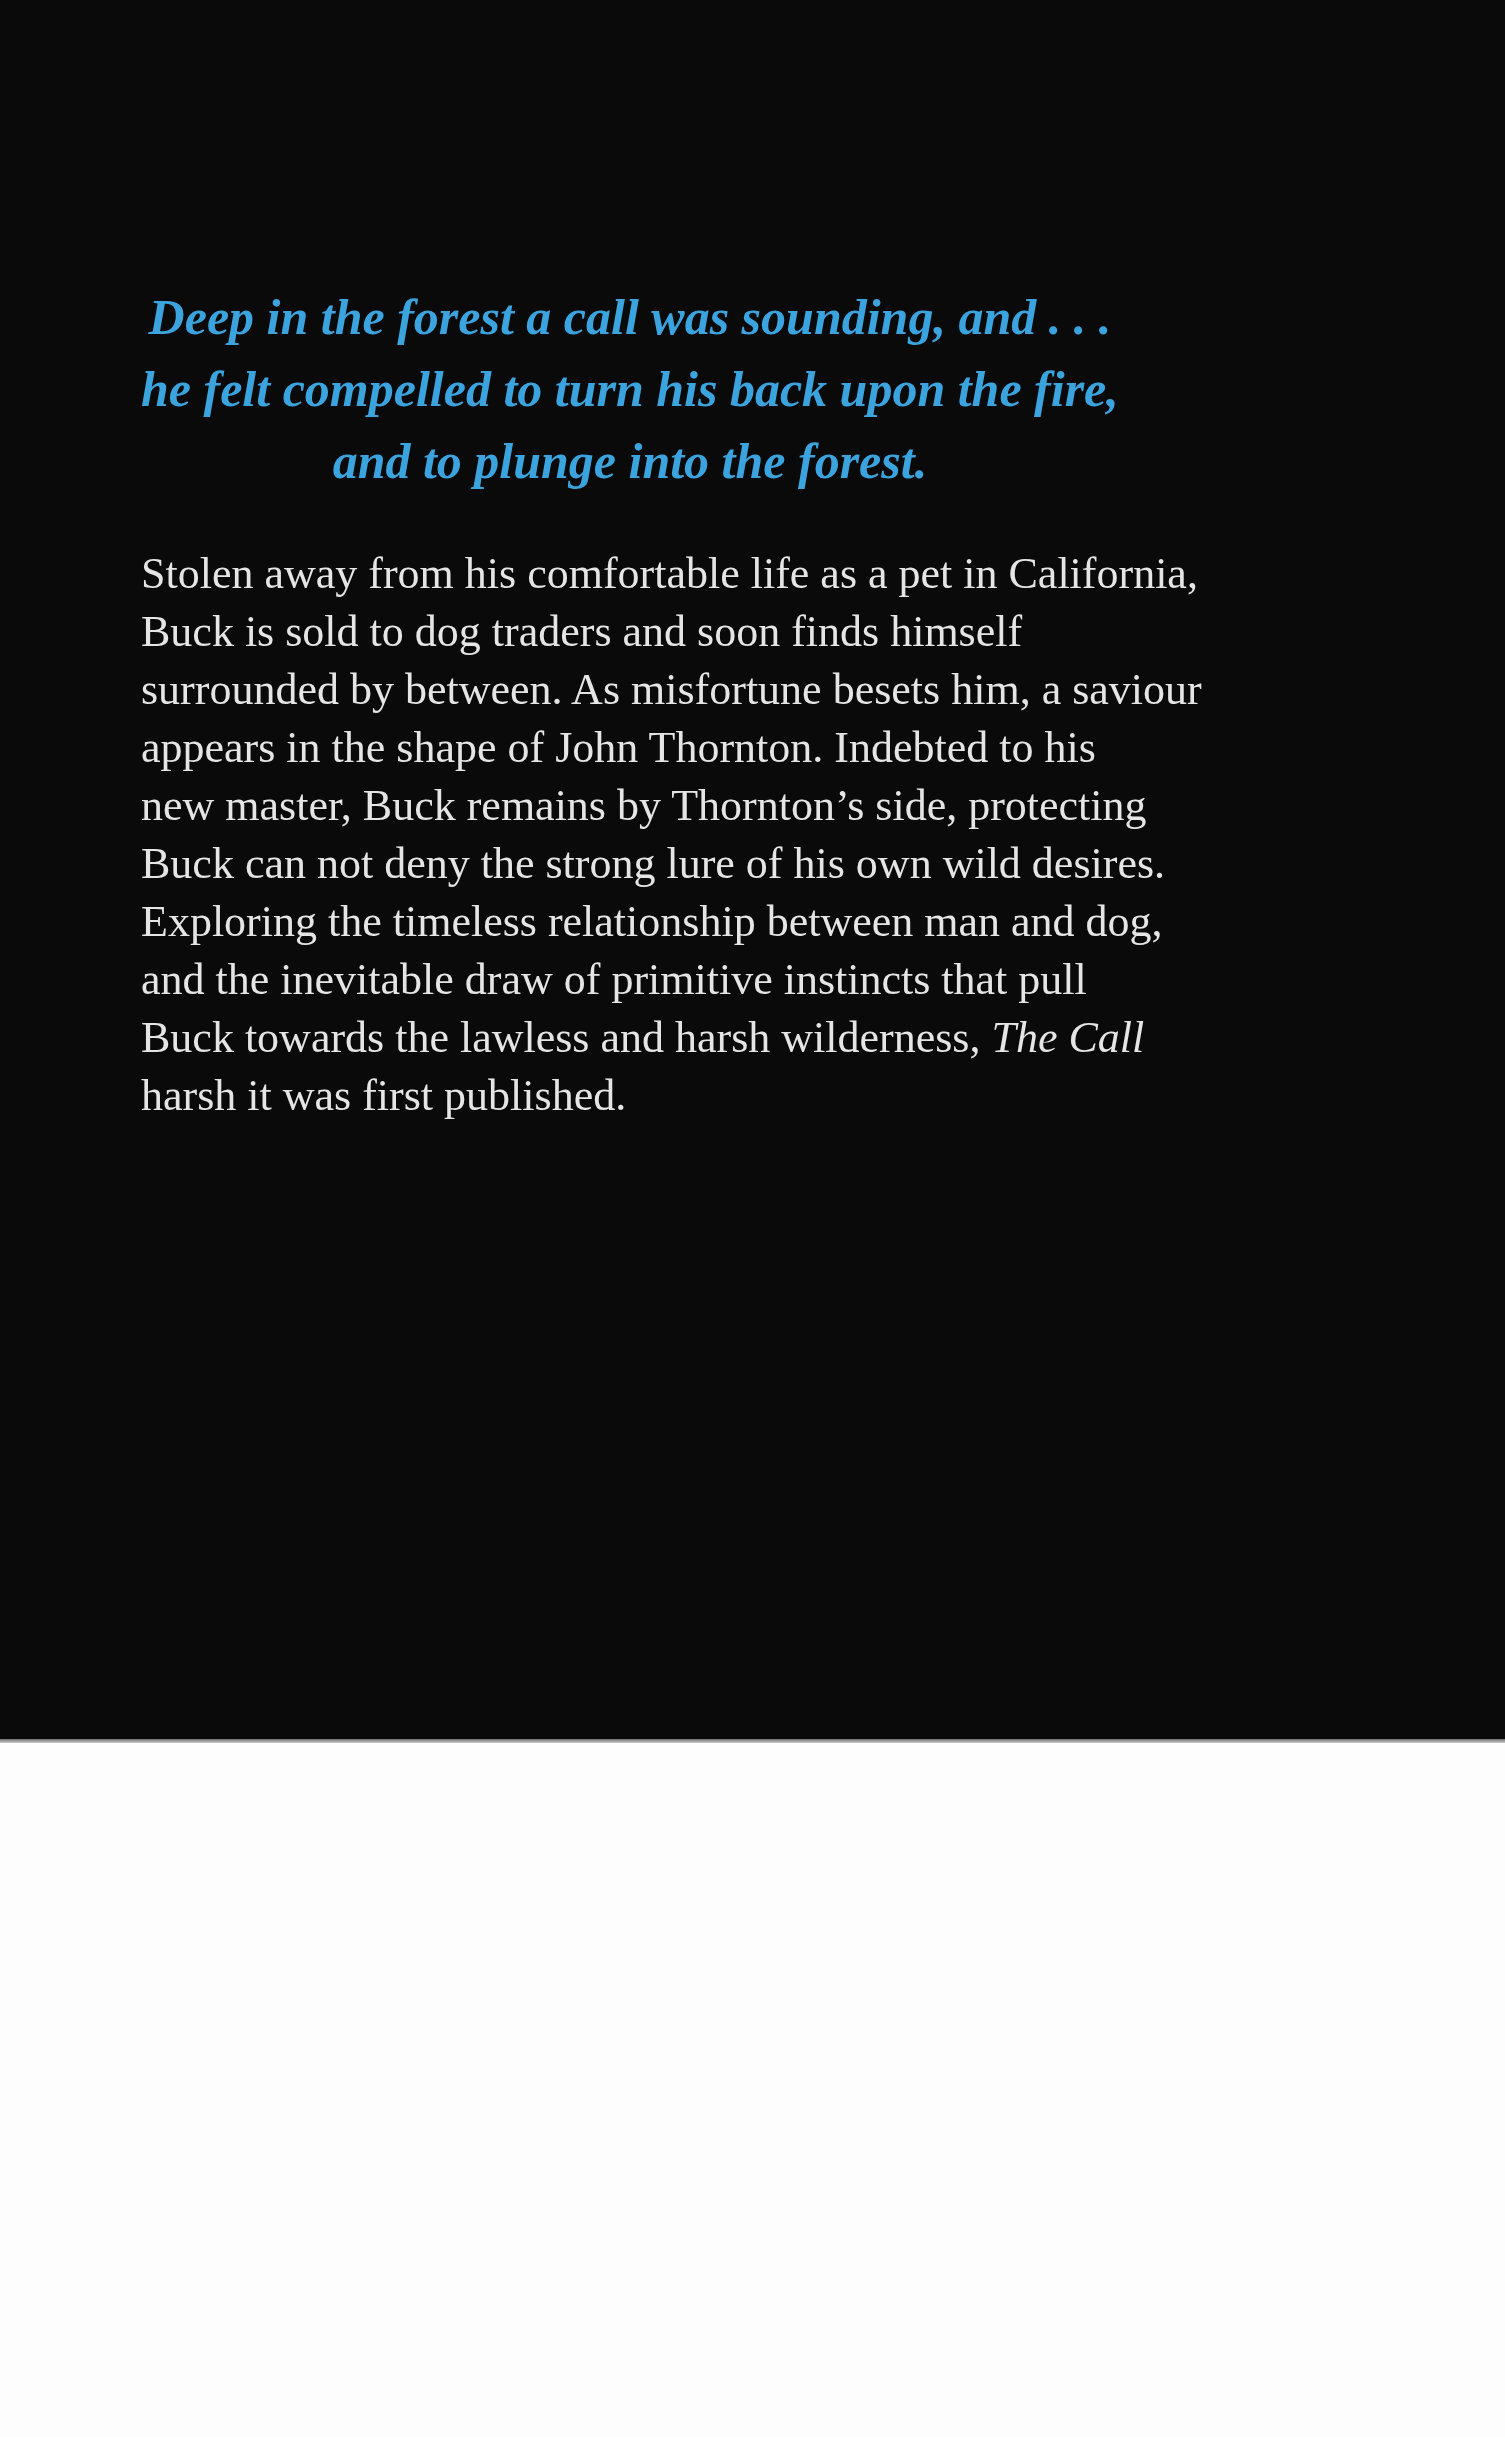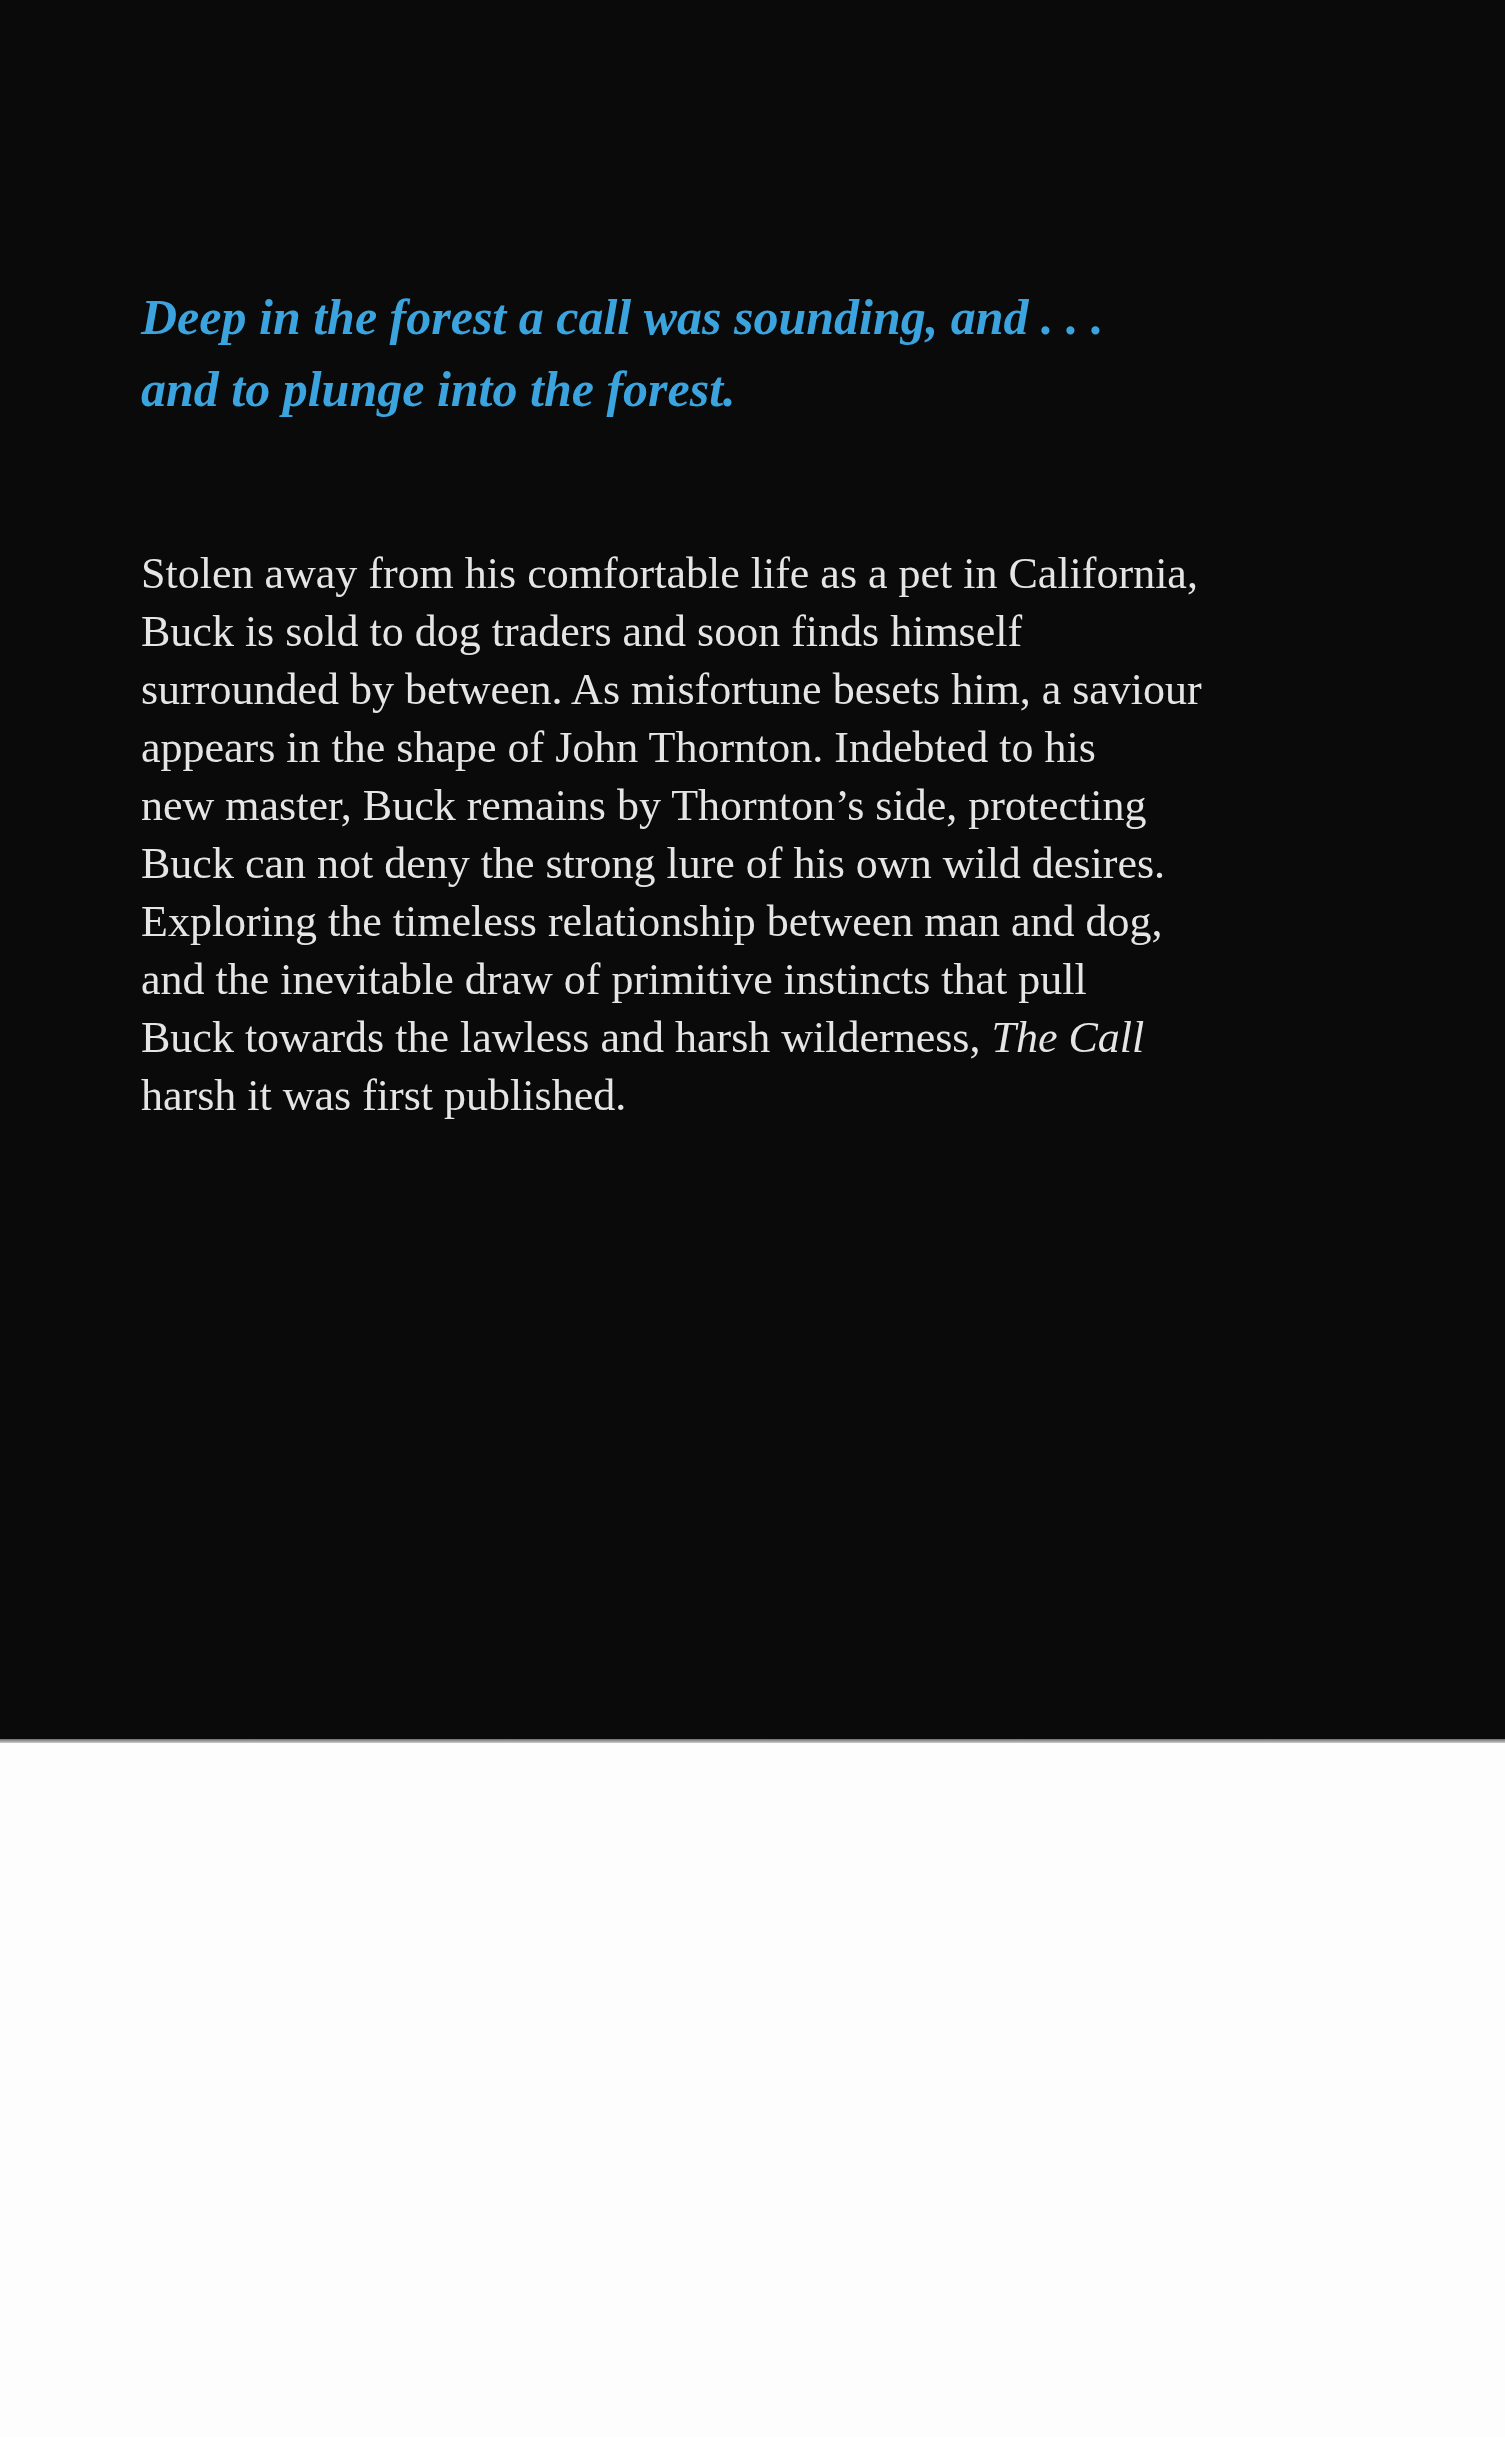--- a/index.html
+++ b/index.html
@@ -20,33 +20,35 @@
     position:absolute;left:0;top:1743px;width:1506px;height:695px;
     background:var(--bg-white,#fdfdfd);
   }
   .lines > div{white-space:nowrap;}
   .it{font-style:italic;}
   .quote{
     position:absolute;left:141px;top:281px;
     font-style:italic;font-weight:bold;
     font-size:50px;line-height:72px;
     color:var(--quote-blue,#3ba4de);
+    text-align:center;
   }
   .synopsis{
     position:absolute;left:141px;top:545px;
     font-size:44px;line-height:58px;
     color:#e5e5e5;
   }
 </style>
 </head>
 <body style="--bg-black: #0a0a0b; --bg-white: #fdfdfd; --quote-blue: #3ba4de; --accent-blue: #2b99d2; --barcode-border: #3ba5cc;">
 
 <div class="black-sec">
   <div class="quote lines">
       <div><span>Deep in the forest a call was sounding, and . . .</span></div>
+      <div><span>he felt compelled to turn his back upon the fire,</span></div>
       <div><span>and to plunge into the forest.</span></div>
     </div>
   <div class="synopsis lines">
       <div><span>Stolen away from his comfortable life as a pet in California,</span></div>
       <div><span>Buck is sold to dog traders and soon finds himself</span></div>
       <div><span>surrounded by between. As misfortune besets him, a saviour</span></div>
       <div><span>appears in the shape of John Thornton. Indebted to his</span></div>
       <div><span>new master, Buck remains by Thornton’s side, protecting</span></div>
       <div><span>Buck can not deny the strong lure of his own wild desires.</span></div>
       <div><span>Exploring the timeless relationship between man and dog,</span></div>

